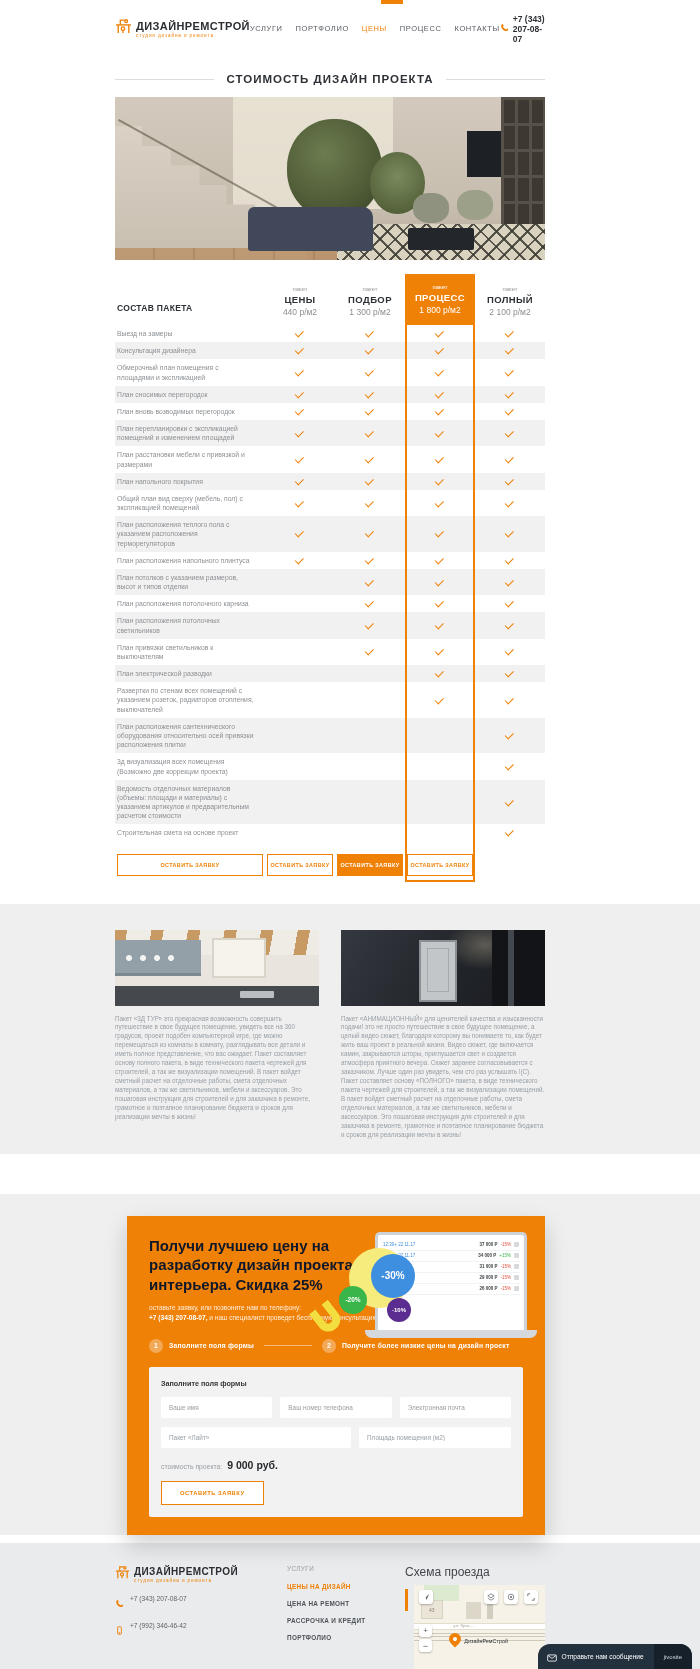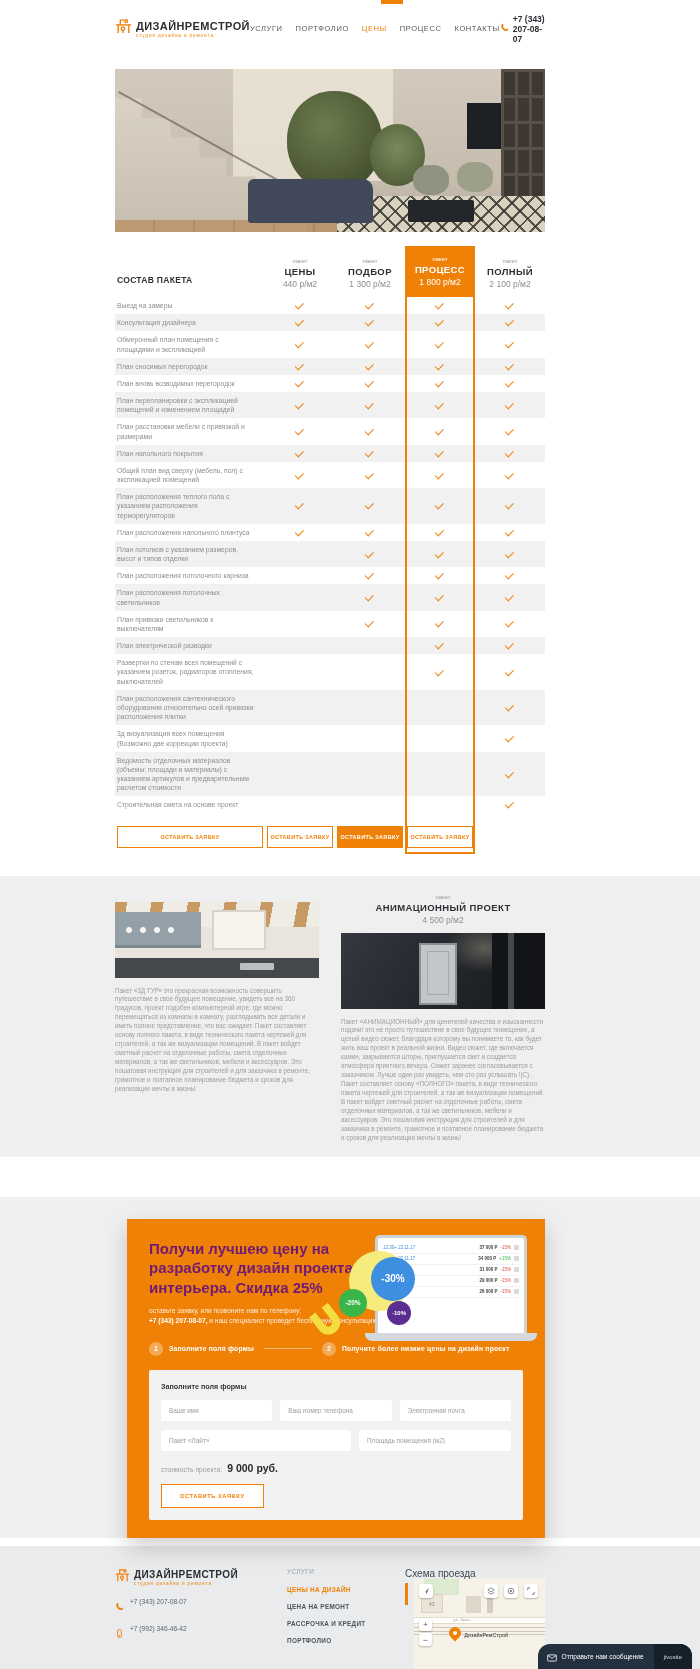--- a/index.html
+++ b/index.html
@@ -98,21 +98,21 @@
   .img-dark .door{position:absolute;left:38%;top:10px;width:38px;height:62px;background:#c3c6c9;border:2px solid #8b8f93;}
   .img-dark .door i{position:absolute;left:6px;top:6px;width:22px;height:44px;border:1px solid #a6aaae;display:block;}
   .img-dark .glow{position:absolute;right:10%;top:-10px;width:80px;height:50px;border-radius:50%;background:radial-gradient(rgba(255,238,200,.28),rgba(0,0,0,0) 70%);}
   .img-dark .ward{position:absolute;right:0;top:0;width:26%;height:100%;background:#121418;}
   .img-dark .ward i{position:absolute;left:30%;top:0;width:6px;height:100%;background:rgba(160,170,180,.35);display:block;}
 
   
   .cta-section{background:var(--secbg);margin-top:40px;padding-top:22px;}
   .cta-box{position:relative;background:var(--orange);padding:20px 22px 18px;margin-left:12px;width:418px;
     box-shadow:0 10px 22px rgba(0,0,0,.18);margin-bottom:-22px;z-index:2;}
-  .cta-heading{color:#701a75;font-weight:bold;font-size:15px;line-height:1.32;width:245px;}
+  .cta-heading{color:#0f172a;font-weight:bold;font-size:15px;line-height:1.32;width:245px;}
   .cta-sub{margin-top:8px;font-size:6.6px;line-height:1.5;color:rgba(255,255,255,.85);width:250px;}
   .cta-sub b{color:#fff;}
   .cta-visual{position:absolute;right:14px;top:16px;width:200px;height:122px;}
   .laptop-screen{position:absolute;right:4px;top:0;width:152px;height:98px;background:#fff;border:3px solid #cdd2d7;border-bottom:none;border-radius:5px 5px 0 0;overflow:hidden;padding:5px 4px;}
   .laptop-base{position:absolute;right:-6px;top:98px;width:172px;height:8px;background:#d5d9dd;border-radius:0 0 7px 7px;}
   .lrow{display:flex;align-items:center;gap:3px;font-size:4.5px;padding:2.5px 1px;border-bottom:1px solid #f0f2f4;}
   .lrow .ltime{color:#3f8fe0;white-space:nowrap;}
   .lrow .lprice{color:#3c4043;font-weight:bold;margin-left:auto;white-space:nowrap;}
   .lrow .ldelta.down{color:#e0503f;}
   .lrow .ldelta.up{color:#39b54a;}
@@ -143,21 +143,21 @@
   
   .footer{background:var(--footbg);margin-top:30px;padding:22px 0 16px;}
   .footer-grid{display:grid;grid-template-columns:172px 118px 1fr;}
   .f-contacts .logo{margin-bottom:10px;}
   .contact-item{display:flex;align-items:flex-start;gap:6px;margin-bottom:9px;}
   .contact-item svg{flex:0 0 auto;margin-top:1px;}
   .contact-text{font-size:6.6px;color:#5f6368;line-height:1.45;}
   .f-links .links-title{font-size:6.4px;color:#9aa0a5;letter-spacing:.4px;margin-bottom:11px;}
   .f-link{font-size:6.4px;font-weight:bold;color:#4e5358;letter-spacing:.3px;margin-bottom:10px;cursor:pointer;}
   .f-link.active{color:var(--orange);}
-  .f-map .map-title{font-size:10px;color:#43474b;margin-bottom:0;}
+  .f-map .map-title{font-size:12px;color:#43474b;margin-bottom:6px;}
   .map-row{display:flex;align-items:flex-start;}
   .map-bar{width:3px;height:22px;background:var(--orange);margin:4px 6px 0 0;flex:0 0 3px;}
   .map{position:relative;flex:1;height:97px;background:#f6f2e7;overflow:hidden;border-radius:1px;}
   .map *{position:absolute;}
   .m-park{left:8%;top:0;width:26%;height:17%;background:#dcead0;}
   .m-b43{left:5%;top:16%;width:17%;height:19%;background:#eae5d7;border:1px solid #d8d2c2;font-size:5px;color:#8a8578;display:flex;align-items:center;justify-content:center;}
   .m-bmid{left:40%;top:18%;width:11%;height:17%;background:#dcd7c8;}
   .m-bthin{left:56%;top:8%;width:4.5%;height:27%;background:#d2cdbf;}
   .m-road{left:0;top:39%;width:100%;height:8%;background:#fff;border-top:1px solid #e3ddcb;border-bottom:1px solid #e3ddcb;}
   .m-rails{left:0;top:50%;width:100%;height:8px;background:repeating-linear-gradient(180deg,#cfc9ba 0 1px,rgba(0,0,0,0) 1px 3.5px);}
@@ -210,20 +210,25 @@
       <span>
         <svg width="9" height="9" viewBox="0 0 12 12">
             <path d="M3 1 L5 3 L4 5 C5 7 7 8.2 8.2 8.6 L10 7 L11 9.2 C10 10.8 8 11.2 6 10.2 C3.2 8.8 1.4 6 1.6 3.2 Z" fill="#ef8107"></path>
           </svg>
       </span>
       <span>+7 (343) 207-08-07</span>
     </div>
   </header>
 
   <div class="container">
+    <div class="page-title-row">
+      <span class="title-line"></span>
+      <span class="page-title">СТОИМОСТЬ ДИЗАЙН ПРОЕКТА</span>
+      <span class="title-line"></span>
+    </div>
 
     <div class="hero">
       <div class="hero-window"></div>
         <div class="hero-stairs"></div>
         <div class="hero-rail"></div>
       <div class="hero-tv"></div>
         <div class="hero-shelf"></div>
       <div class="hero-plant1"></div>
         <div class="hero-plant2"></div>
       <div class="hero-floor"></div>
@@ -553,25 +558,20 @@
           <div class="beams"></div>
             <div class="cab"></div>
             <div class="dishes"></div>
           <div class="win"></div>
             <div class="counter"></div>
             <div class="sink"></div>
         </div>
         <div class="desc">Пакет «3Д ТУР» это прекрасная возможность совершить путешествие в свое будущее помещение, увидеть все на 360 градусов, проект подобен компьютерной игре, где можно перемещаться из комнаты в комнату, разглядывать все детали и иметь полное представление, что вас ожидает. Пакет составляет основу полного пакета, в виде технического пакета чертежей для строителей, а так же визуализации помещений. В пакет войдет сметный расчет на отделочные работы, смета отделочных материалов, а так же светильников, мебели и аксессуаров. Это пошаговая инструкция для строителей и для заказчика в ремонте, грамотное и поэтапное планирование бюджета и сроков для реализации мечты в жизнь!</div>
       </div>
       <div class="epkg">
-        <div class="head">
-          <div class="kicker">пакет</div>
-          <div class="name">АНИМАЦИОННЫЙ ПРОЕКТ</div>
-          <div class="price">4 500 р/м2</div>
-        </div>
         <div class="img img-dark">
           <div class="glow"></div>
             <div class="ward">
               <i></i>
             </div>
             <div class="door">
               <i></i>
             </div>
         </div>
         <div class="desc">Пакет «АНИМАЦИОННЫЙ» для ценителей качества и изысканности подачи! это не просто путешествие в свое будущее помещение, а целый видео сюжет, благодаря которому вы понимаете то, как будет жить ваш проект в реальной жизни. Видео сюжет, где включается камин, закрываются шторы, приглушается свет и создается атмосфера приятного вечера. Сюжет заранее согласовывается с заказчиком. Лучше один раз увидеть, чем сто раз услышать !(С). Пакет составляет основу «ПОЛНОГО» пакета, в виде технического пакета чертежей для строителей, а так же визуализации помещений. В пакет войдет сметный расчет на отделочные работы, смета отделочных материалов, а так же светильников, мебели и аксессуаров. Это пошаговая инструкция для строителей и для заказчика в ремонте, грамотное и поэтапное планирование бюджета и сроков для реализации мечты в жизнь!</div>

